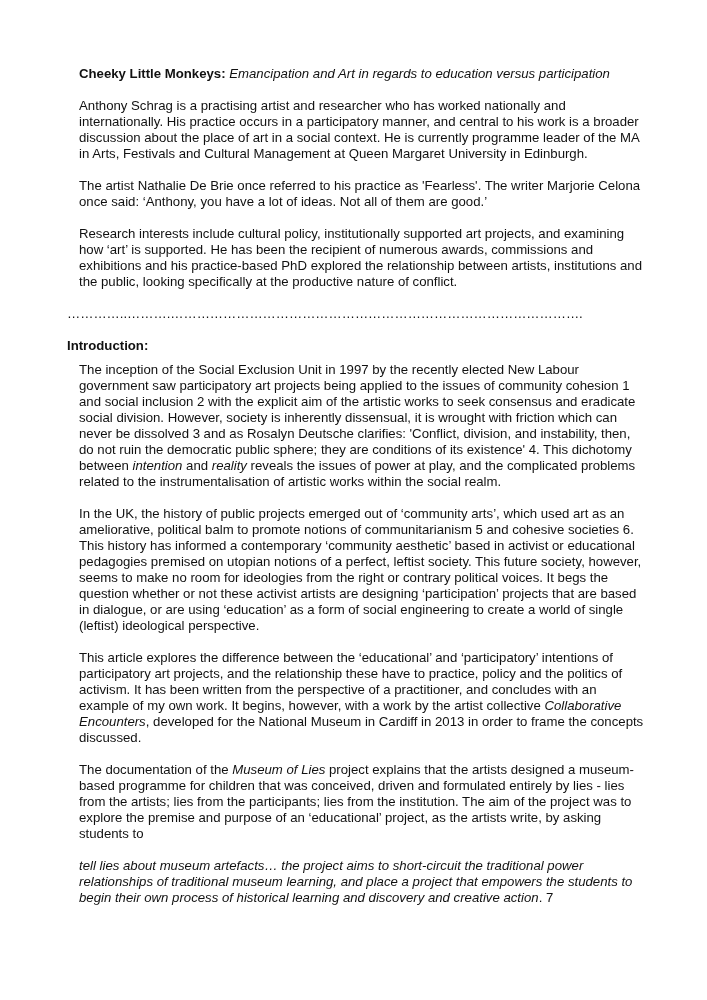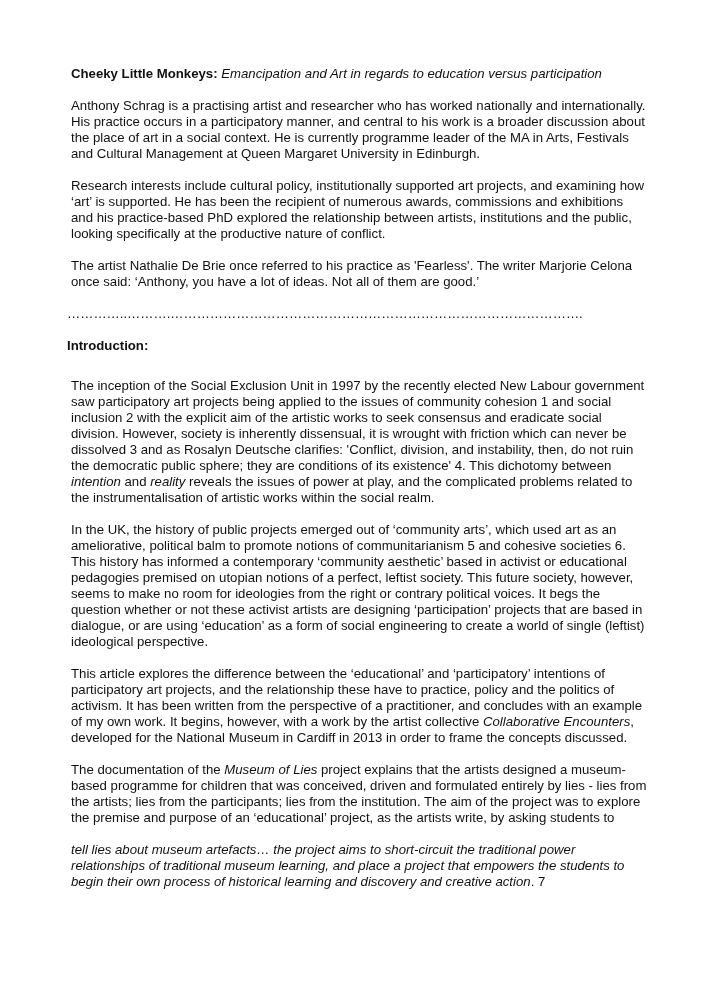--- a/index.html
+++ b/index.html
@@ -2,42 +2,42 @@
 <html><head>
 <meta charset="utf-8">
 <style>
   html, body { margin: 0; padding: 0; background: #ffffff; }
   body { width: 707px; height: 1000px; position: relative; overflow: hidden; }
   .page {
     position: absolute; left: 67px; top: 66px; width: 580px;
     font-family: "Liberation Sans", sans-serif;
     font-size: 13.2px; line-height: 16px; color: #111111;
   }
-  p { margin: 0 0 16px 4px; }
+  p { margin: 0 0 16px 12px; }
   .title b { font-weight: bold; }
   .title i { font-style: italic; }
   .heading { font-weight: bold; margin: 0; }
-  .heading-intro { font-weight: bold; margin: 0 0 24px 0; }
+  .heading-intro { font-weight: bold; margin: 0 0 8px 0; }
   .dots { letter-spacing: 0px; margin: 0 0 16px 0; white-space: nowrap; overflow: hidden; }
   .gap-extra { margin-top: 4px; }
 </style>
 </head>
 <body>
 
 <div class="page">
 
   <p class="title">
     <b>Cheeky Little Monkeys:</b>
     <i>Emancipation and Art in regards to education versus participation</i>
   </p>
 
 
   <p>Anthony Schrag is a practising artist and researcher who has worked nationally and internationally. His practice occurs in a participatory manner, and central to his work is a broader discussion about the place of art in a social context. He is currently programme leader of the MA in Arts, Festivals and Cultural Management at Queen Margaret University in Edinburgh.</p>
+  <p>The artist Nathalie De Brie once referred to his practice as 'Fearless'. The writer Marjorie Celona once said: ‘Anthony, you have a lot of ideas. Not all of them are good.’</p>
   <p>Research interests include cultural policy, institutionally supported art projects, and examining how ‘art’ is supported. He has been the recipient of numerous awards, commissions and exhibitions and his practice-based PhD explored the relationship between artists, institutions and the public, looking specifically at the productive nature of conflict.</p>
-  <p>The artist Nathalie De Brie once referred to his practice as 'Fearless'. The writer Marjorie Celona once said: ‘Anthony, you have a lot of ideas. Not all of them are good.’</p>
 
   <p class="dots">…………..……….………………………………………………………………………………….</p>
 
   <p class="heading-intro">Introduction:</p>
 
   <p><span>The inception of the Social Exclusion Unit in 1997 by the recently elected New Labour government saw participatory art projects being applied to the issues of community cohesion 1 and social inclusion 2 with the explicit aim of the artistic works to seek consensus and eradicate social division. However, society is inherently dissensual, it is wrought with friction which can never be dissolved 3 and as Rosalyn Deutsche clarifies: 'Conflict, division, and instability, then, do not ruin the democratic public sphere; they are conditions of its existence' 4. This dichotomy between </span><i>intention</i><span> and </span><i>reality</i><span> reveals the issues of power at play, and the complicated problems related to the instrumentalisation of artistic works within the social realm.</span></p>
 
   <p>In the UK, the history of public projects emerged out of ‘community arts’, which used art as an ameliorative, political balm to promote notions of communitarianism 5 and cohesive societies 6. This history has informed a contemporary ‘community aesthetic’ based in activist or educational pedagogies premised on utopian notions of a perfect, leftist society. This future society, however, seems to make no room for ideologies from the right or contrary political voices. It begs the question whether or not these activist artists are designing ‘participation’ projects that are based in dialogue, or are using ‘education’ as a form of social engineering to create a world of single (leftist) ideological perspective.</p>
 
   <p><span>This article explores the difference between the ‘educational’ and ‘participatory’ intentions of participatory art projects, and the relationship these have to practice, policy and the politics of activism. It has been written from the perspective of a practitioner, and concludes with an example of my own work. It begins, however, with a work by the artist collective </span><i>Collaborative Encounters</i><span>, developed for the National Museum in Cardiff in 2013 in order to frame the concepts discussed.</span></p>

